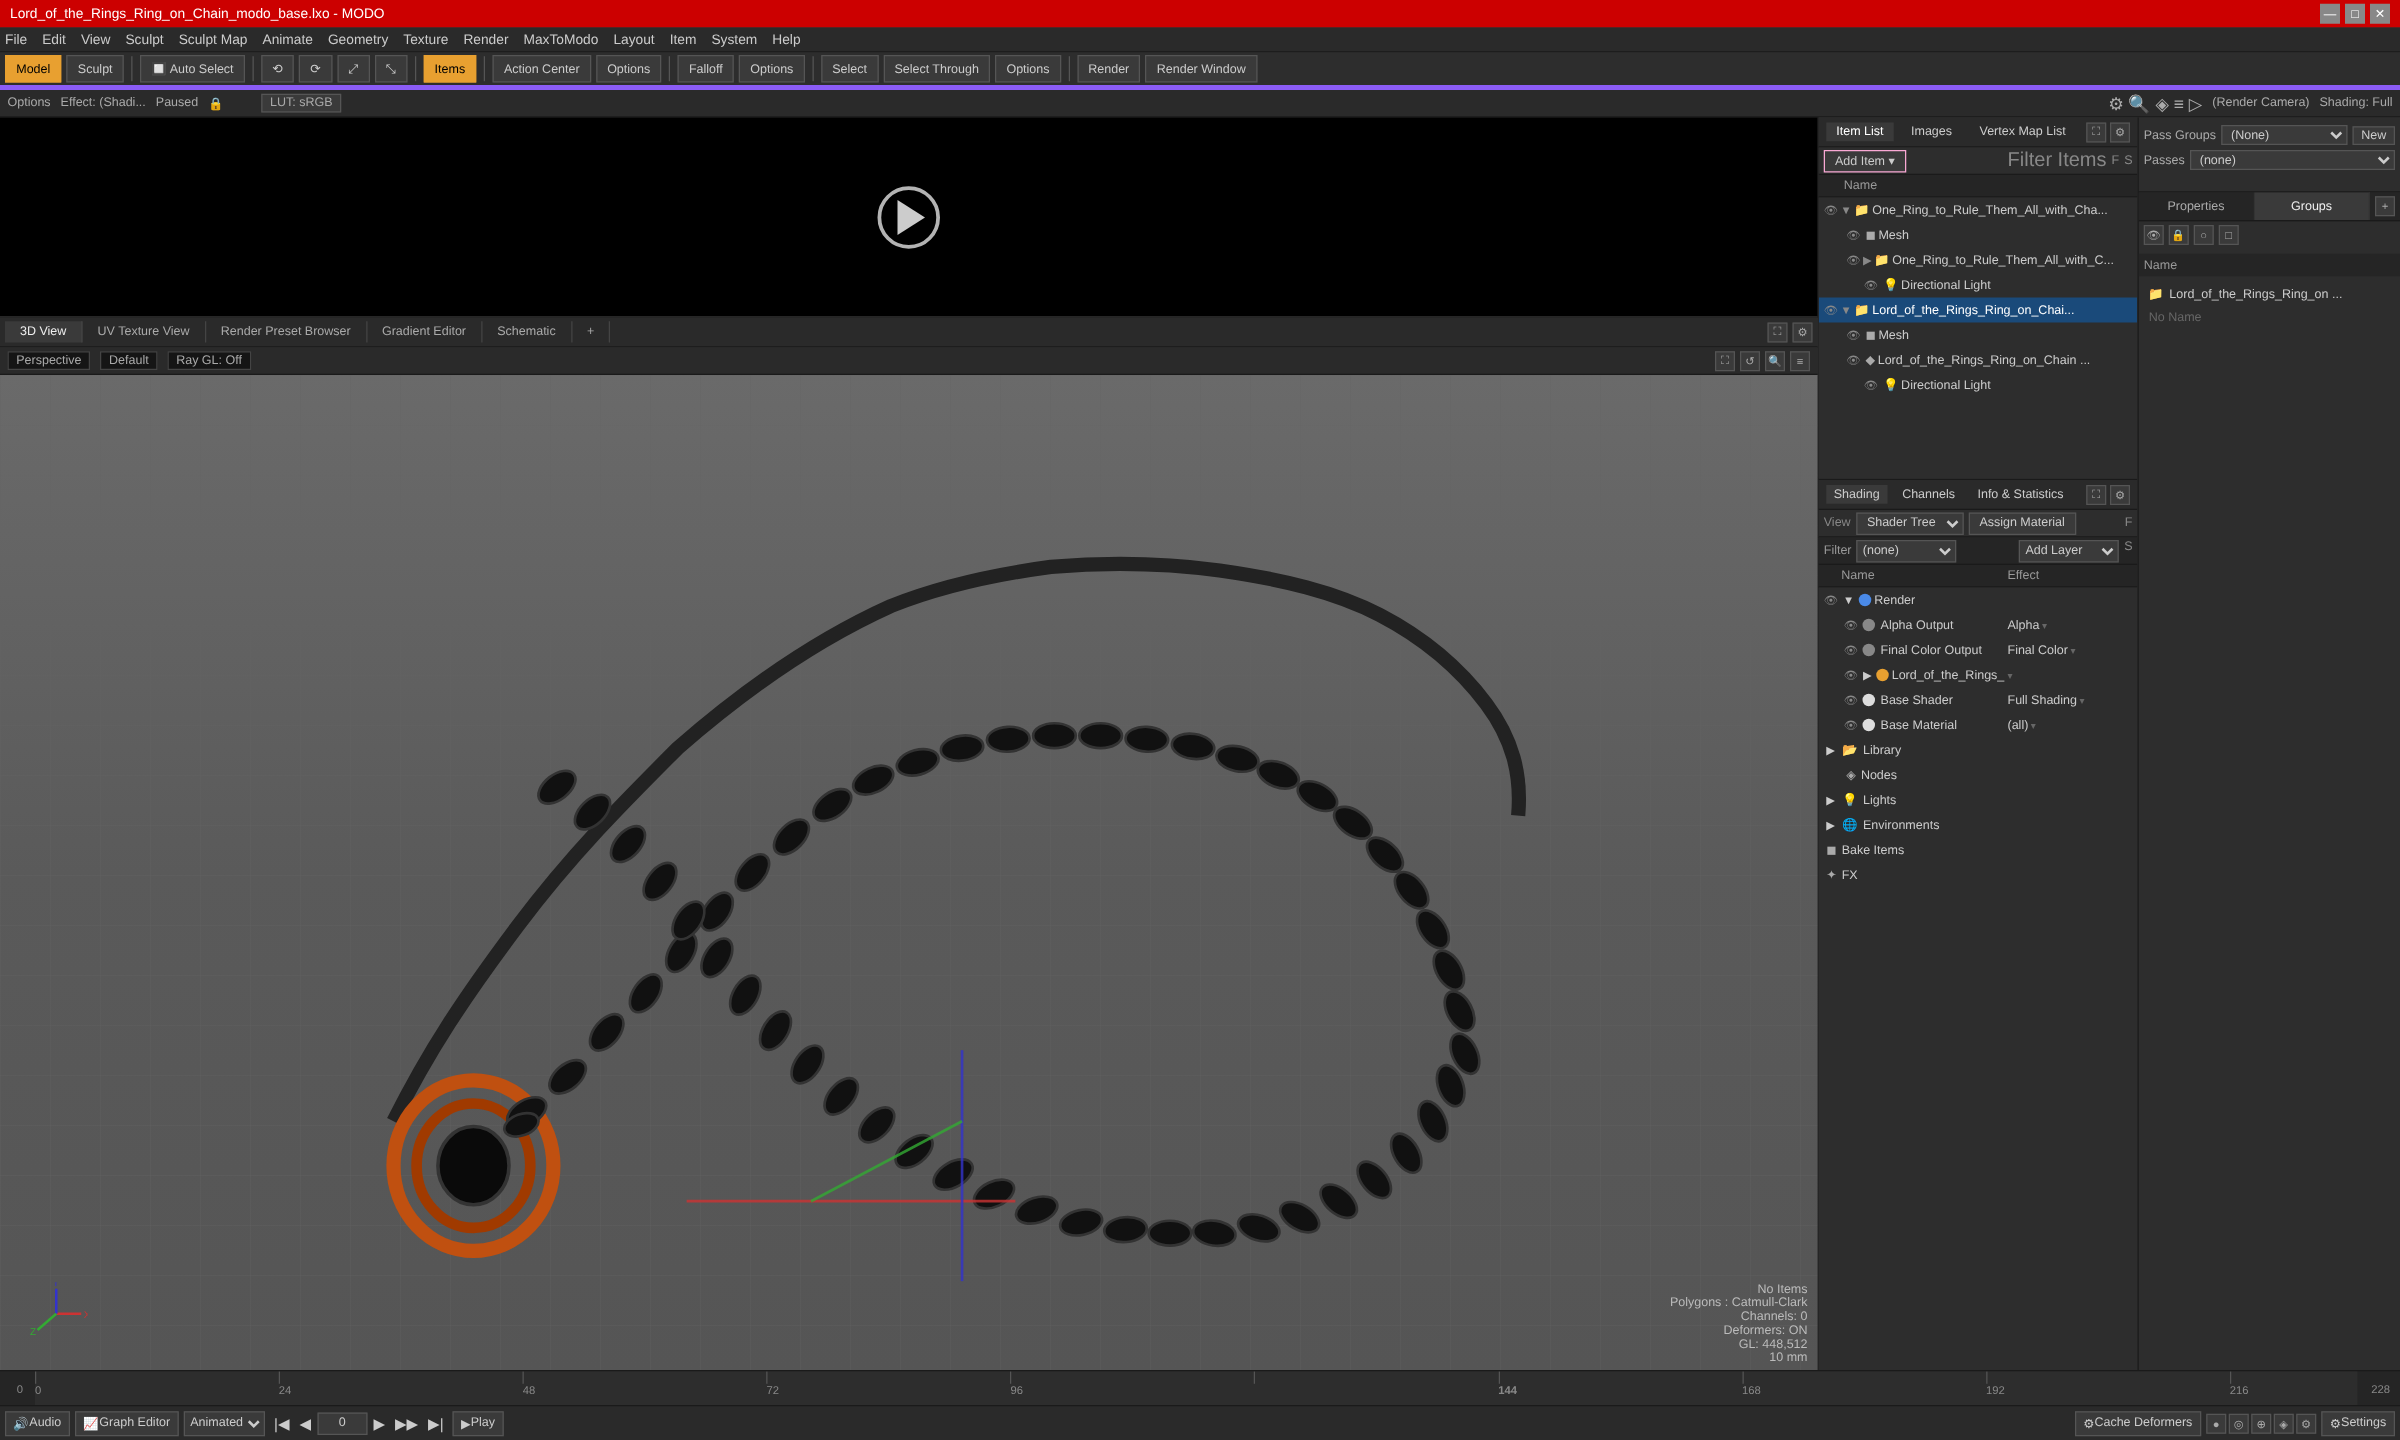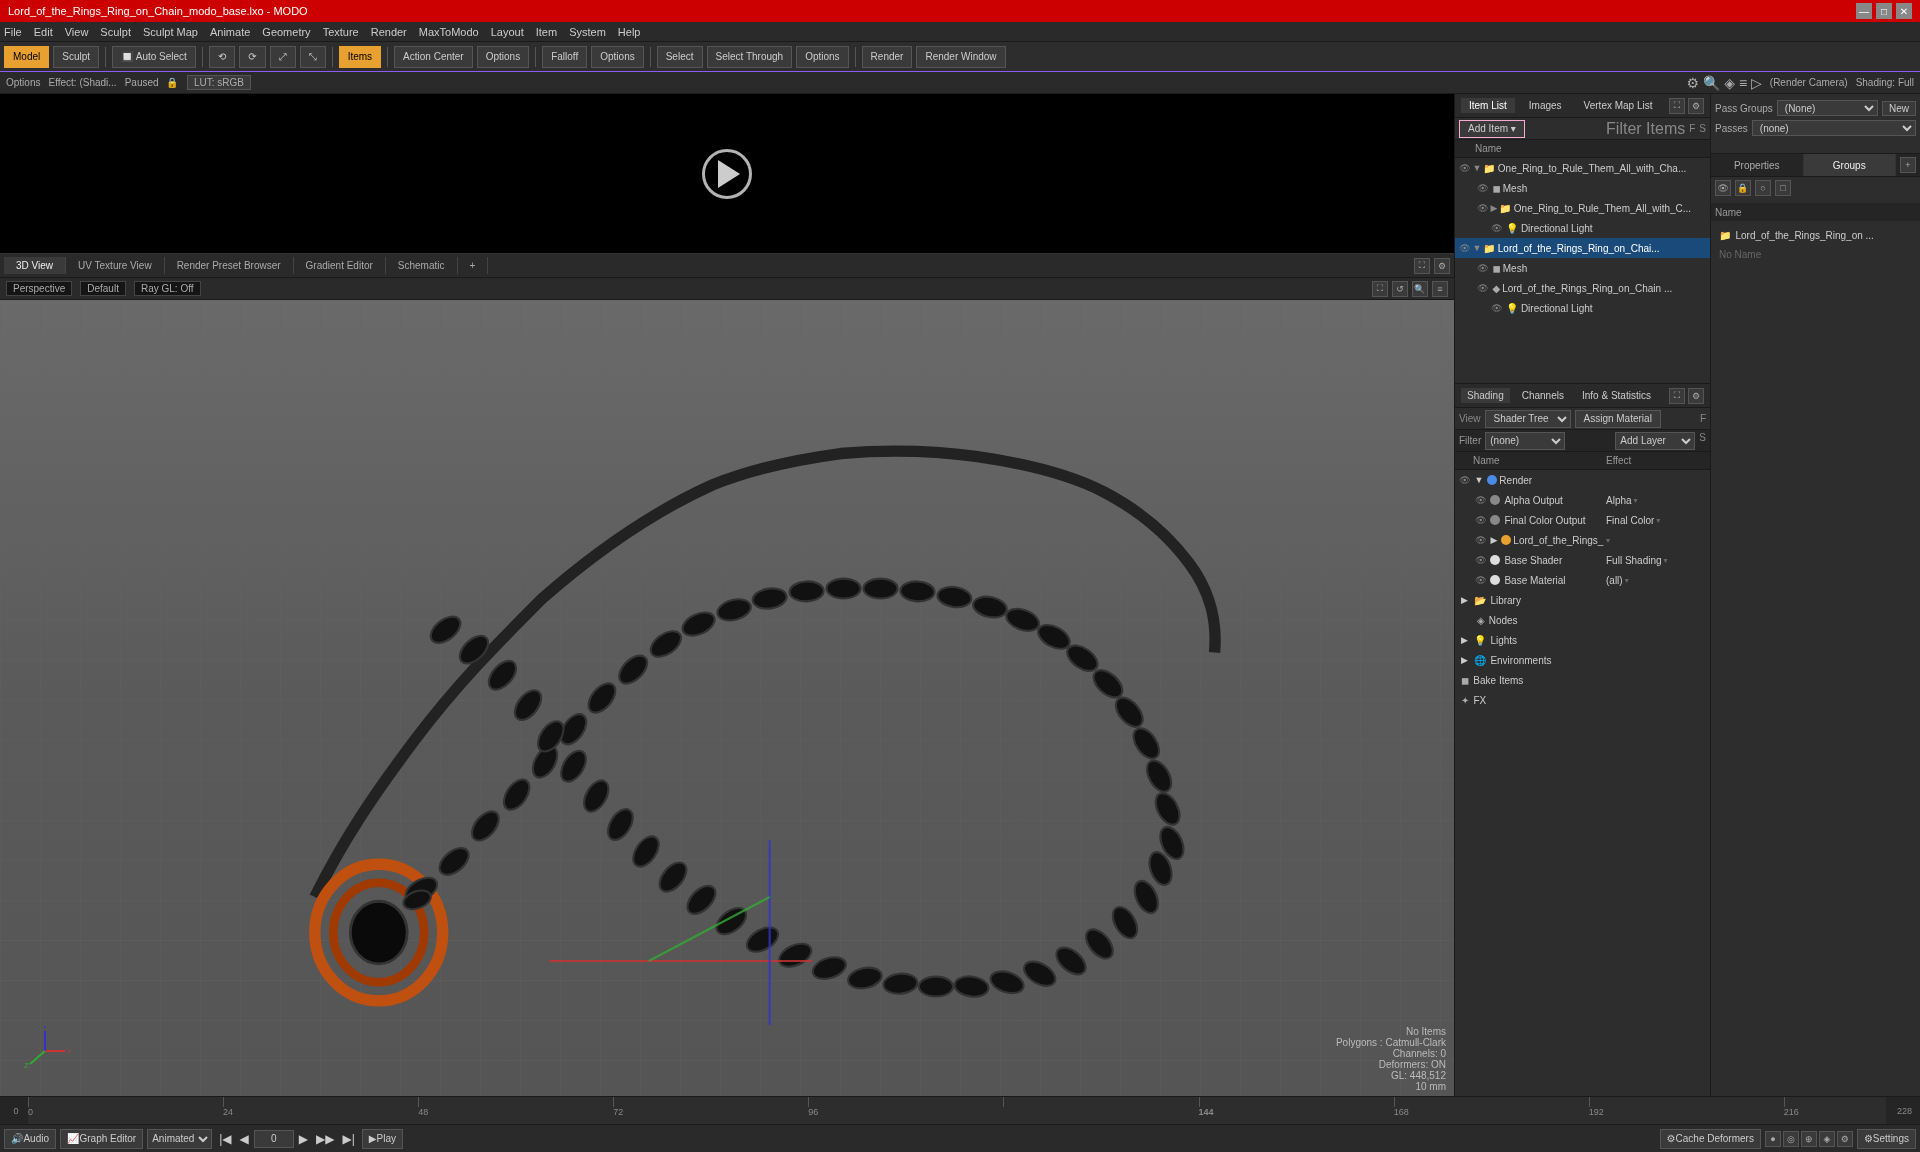--- a/index.html
+++ b/index.html
@@ -35,21 +35,21 @@
     #menu-bar span { color: #ccc; cursor: pointer; font-size: 11px; }
 
     
     #toolbar {
       background: #2d2d2d;
       height: 30px;
       display: flex;
       align-items: center;
       padding: 0 4px;
       gap: 4px;
-      border-bottom: 1px solid #8b5cf6;
+      border-bottom: 4px solid #8b5cf6;
     }
     .toolbar-btn {
       background: #3a3a3a;
       border: 1px solid #555;
       color: #ccc;
       padding: 2px 8px;
       font-size: 10px;
       cursor: pointer;
       height: 22px;
       display: flex;
@@ -69,20 +69,21 @@
       gap: 8px;
       border-bottom: 1px solid #1a1a1a;
     }
     #options-bar span { color: #aaa; font-size: 10px; }
     .lut-badge {
       background: #3a3a3a;
       border: 1px solid #555;
       padding: 1px 6px;
       font-size: 10px;
       color: #ccc;
+      margin-left: 22px;
     }
 
     
     #main-layout {
       display: flex;
       height: calc(1152px - 22px - 20px - 30px - 22px - 28px - 28px);
     }
 
     
     #viewport-panel {

